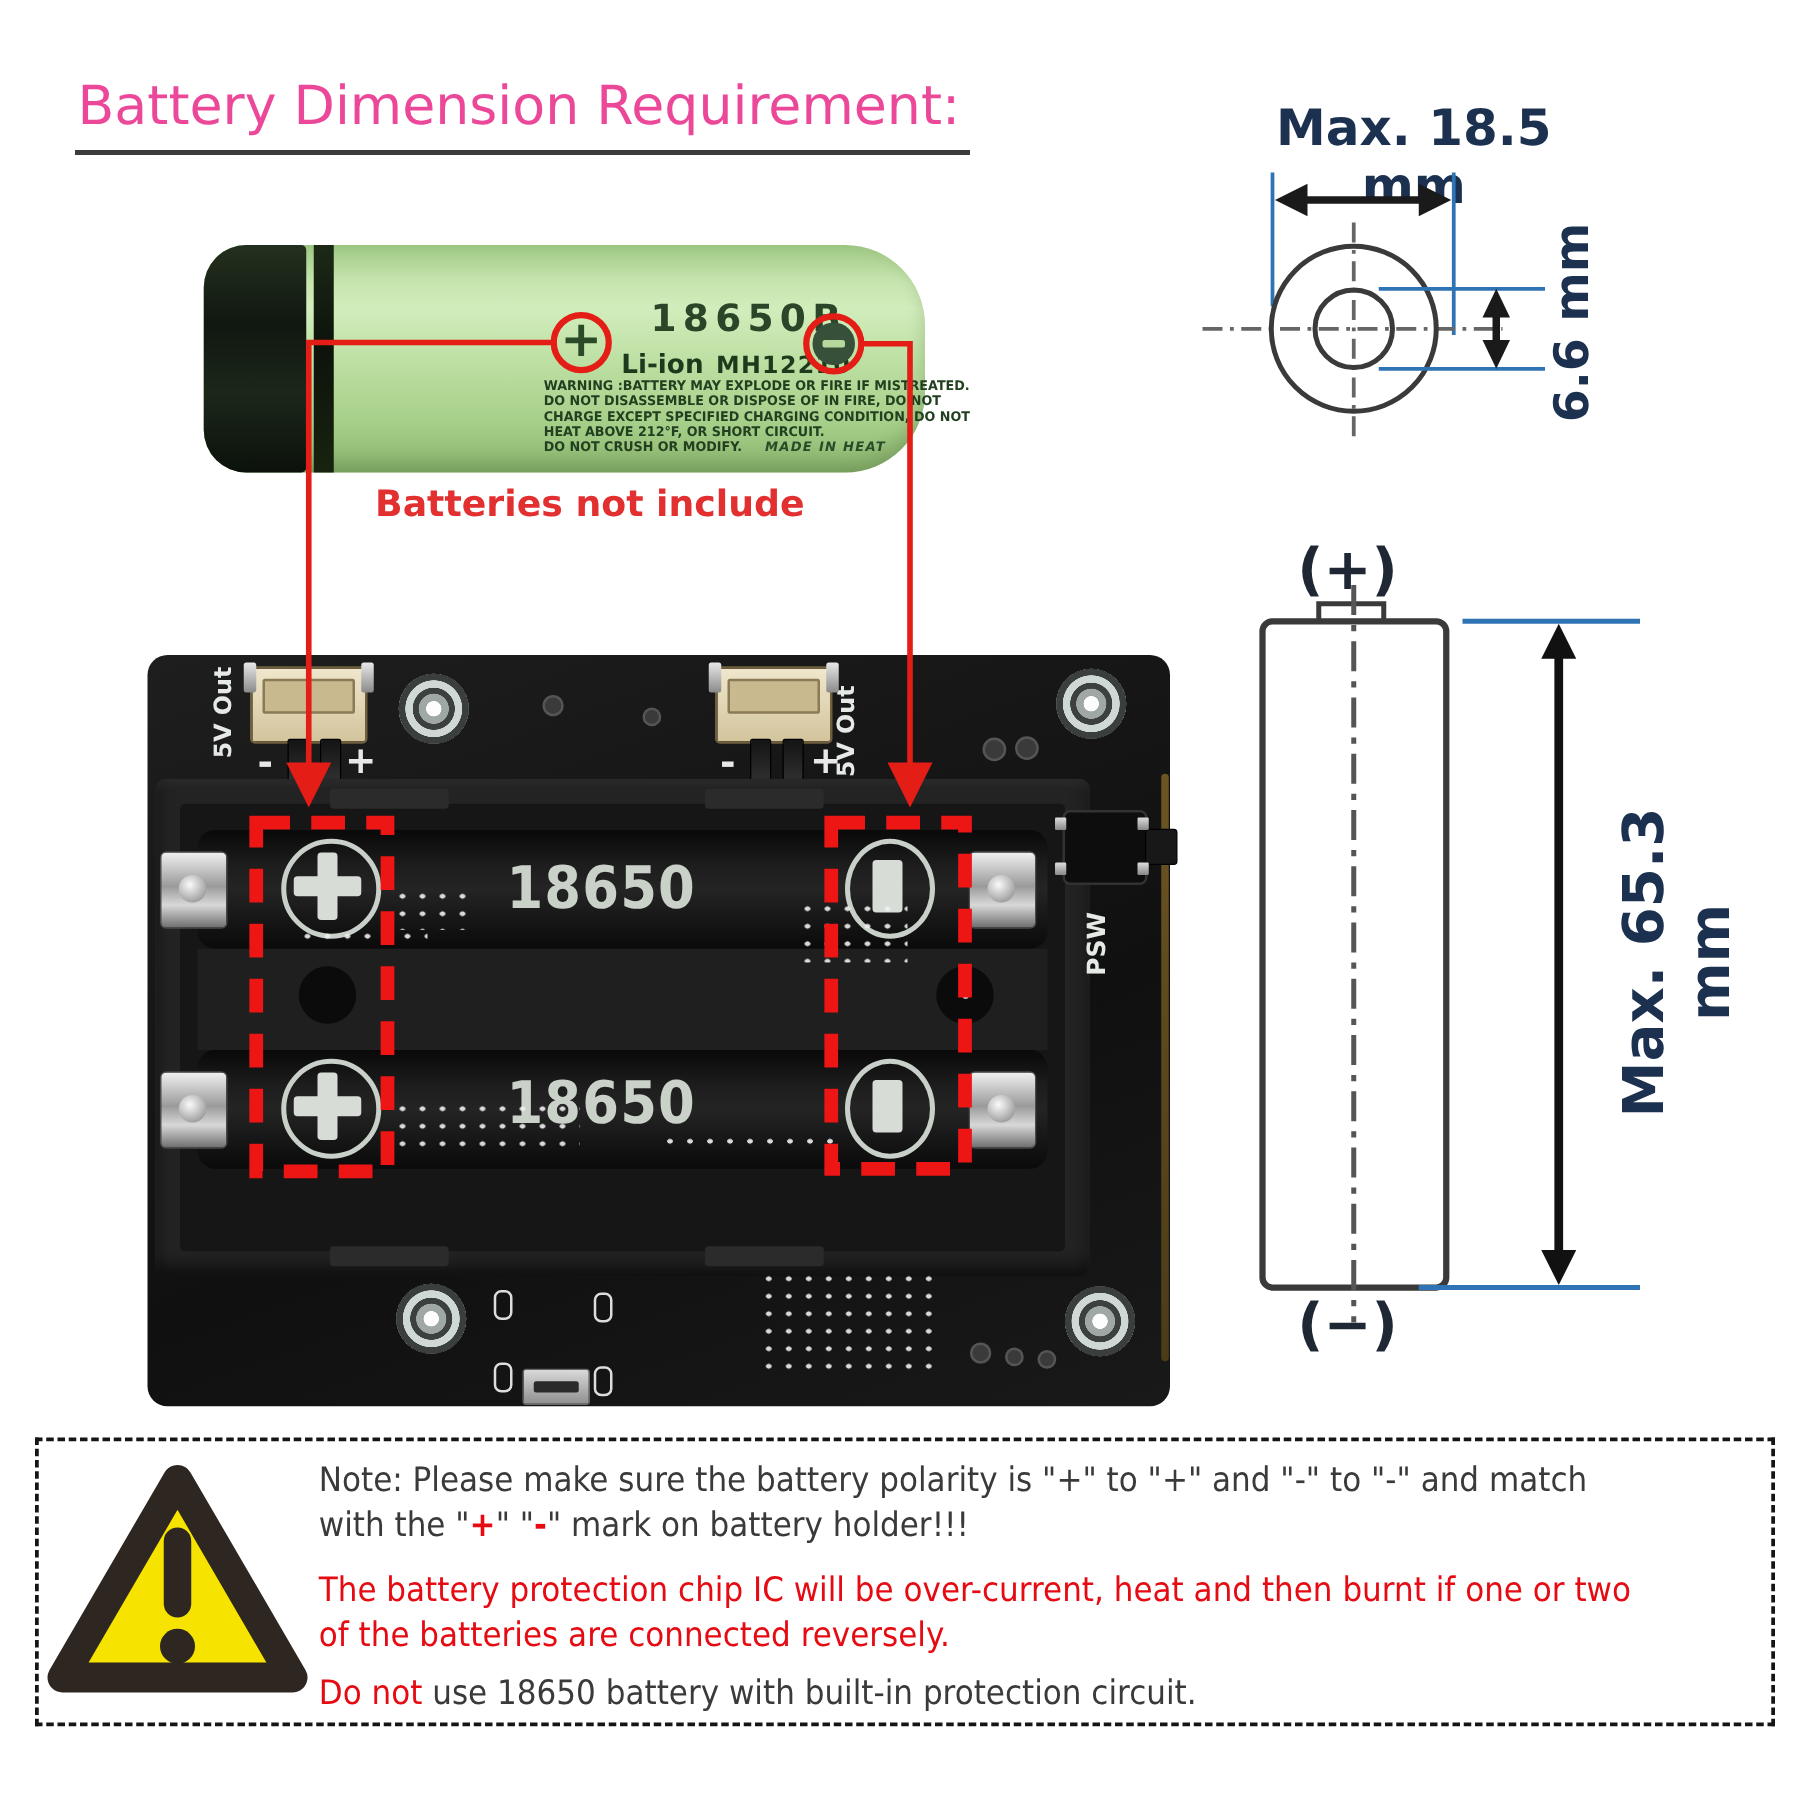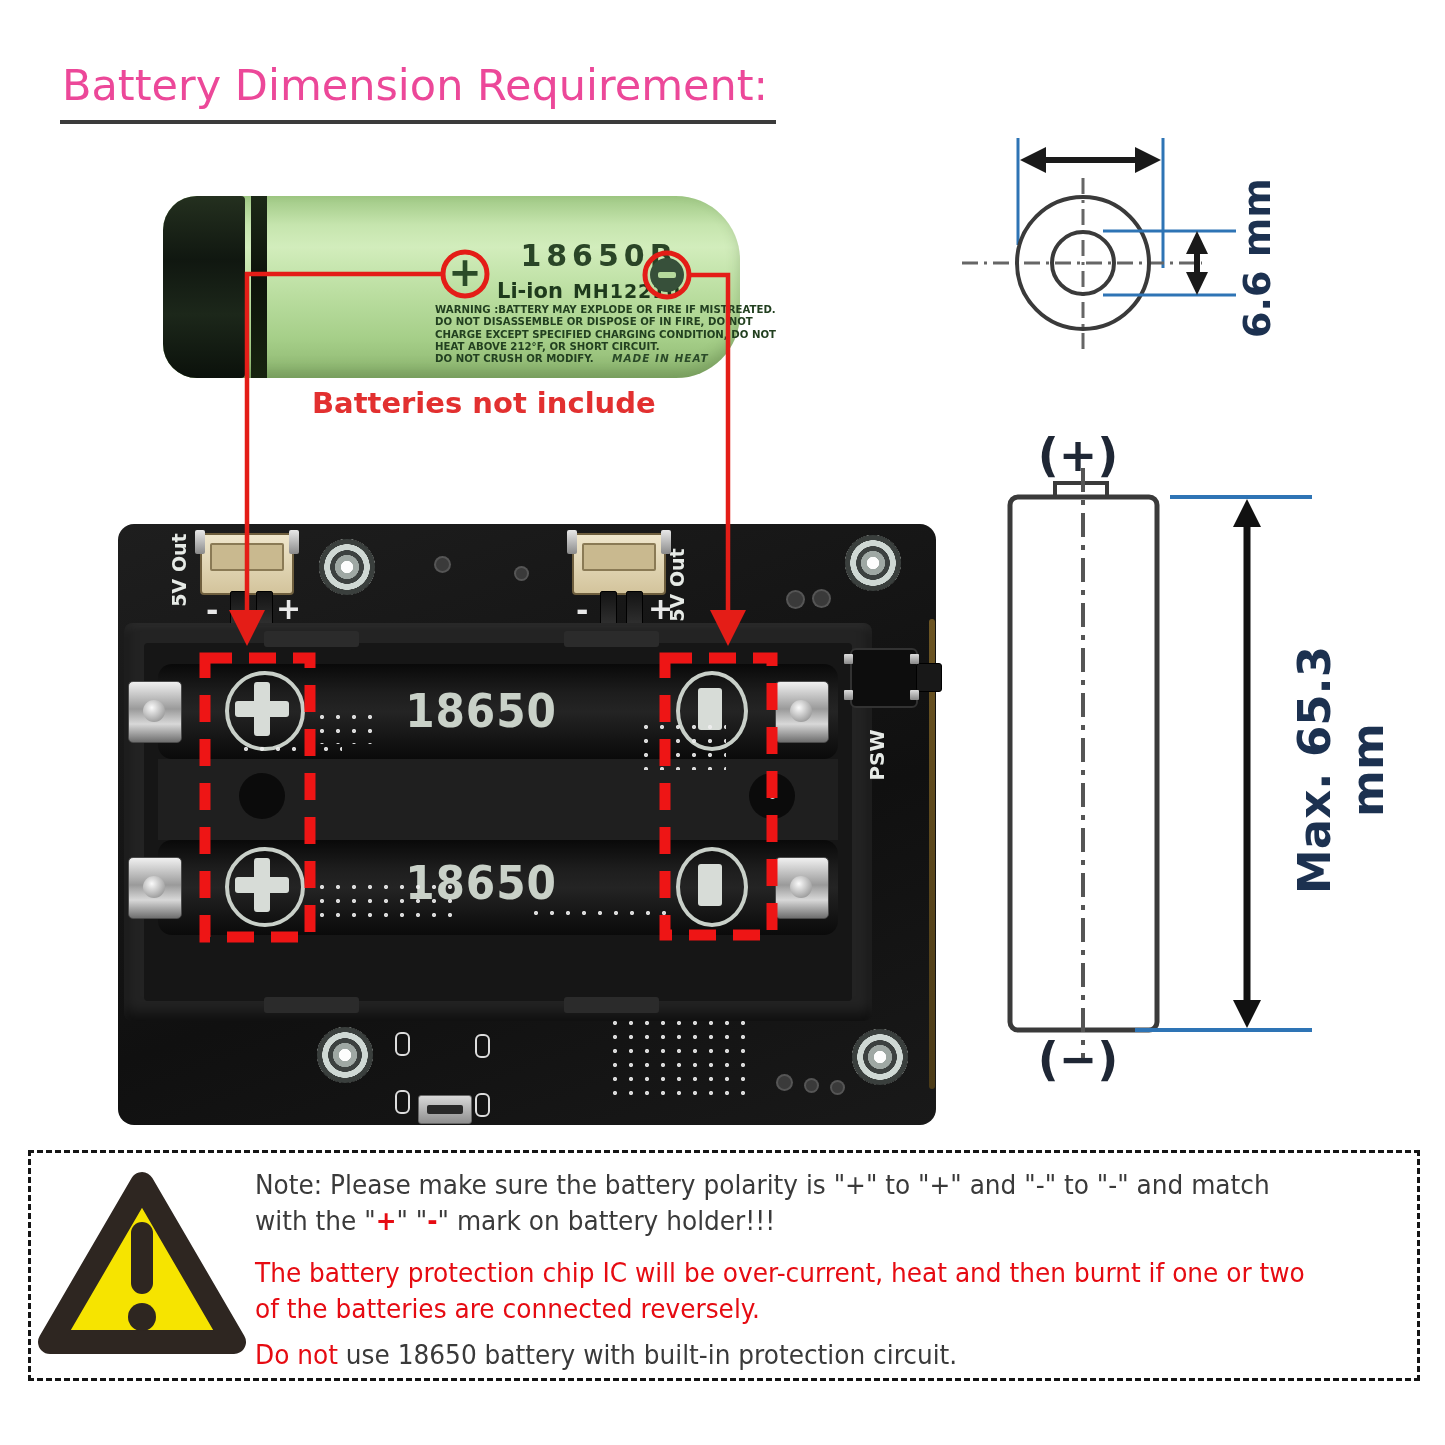--- a/index.html
+++ b/index.html
@@ -26,21 +26,21 @@
   .bat-chem .chem{font-size:21px;} .bat-chem .pn{font-size:19px;letter-spacing:1px;margin-left:10px;}
   .bat-warning{position:absolute;left:272px;top:107px;width:290px;font-size:10.6px;line-height:12.3px;
     font-weight:bold;color:#224020;transform:scaleX(.96);transform-origin:left top;white-space:nowrap;}
   .bat-made{position:absolute;left:449px;top:156px;font-size:10.5px;font-style:italic;
     font-weight:bold;color:#2a4a28;letter-spacing:1px;}
   .mark-plus{position:absolute;left:284px;top:54px;width:36px;height:44px;line-height:44px;
     text-align:center;font-size:40px;font-weight:bold;color:#2b4b28;}
   .mark-minus{position:absolute;left:487px;top:62px;width:34px;height:34px;border-radius:50%;
     background:#37503a;}
   .mark-minus i{position:absolute;left:8px;top:14px;width:18px;height:6px;background:#b5d99c;border-radius:2px;}
-  .bat-note{position:absolute;left:312px;top:386px;font-size:29px;font-weight:bold;color:#e23030;}
+  .bat-note{position:absolute;left:300px;top:386px;font-size:29px;font-weight:bold;color:#e23030;}
 
   
   .dim{color:#1c3150;font-weight:bold;text-align:center;}
   .dim-d{left:975px;top:80px;width:312px;font-size:40px;}
   .dim-t{left:1172px;top:231px;width:180px;height:54px;font-size:38px;transform:rotate(-90deg);}
   .dim-l{left:1153px;top:740px;width:330px;height:60px;font-size:45px;transform:rotate(-90deg);}
   .pol{left:1018px;top:428px;width:120px;font-size:46px;color:#1f2735;font-weight:bold;text-align:center;}
   .pol2{top:1032px;}
 
   
@@ -134,20 +134,21 @@
       </div>
     <div class="bat-made">MADE IN HEAT</div>
     <div class="mark-plus">+</div>
     <div class="mark-minus">
         <i></i>
       </div>
   </div>
 
   <div class="bat-note abs">Batteries not include</div>
 
+  <div class="dim dim-d abs">Max. 18.5 mm</div>
   <div class="dim dim-t abs">6.6 mm</div>
   <svg class="abs" style="left:940px;top:78px;" width="420" height="330" viewBox="0 0 420 330">
     <line x1="78" y1="60" x2="78" y2="167" stroke="#2e74b5" stroke-width="3"></line>
     <line x1="223" y1="60" x2="223" y2="190" stroke="#2e74b5" stroke-width="3"></line>
     <line x1="92" y1="82" x2="209" y2="82" stroke="#1a1a1a" stroke-width="6"></line>
     <polygon points="80,82 106,69 106,95" fill="#1a1a1a"></polygon>
     <polygon points="221,82 195,69 195,95" fill="#1a1a1a"></polygon>
     <line x1="22" y1="185" x2="262" y2="185" stroke="#666" stroke-width="3" stroke-dasharray="16 6 3 6"></line>
     <line x1="143" y1="100" x2="143" y2="272" stroke="#666" stroke-width="3" stroke-dasharray="16 6 3 6"></line>
     <circle cx="143" cy="185" r="66" fill="none" stroke="#3a3a3a" stroke-width="4"></circle>

